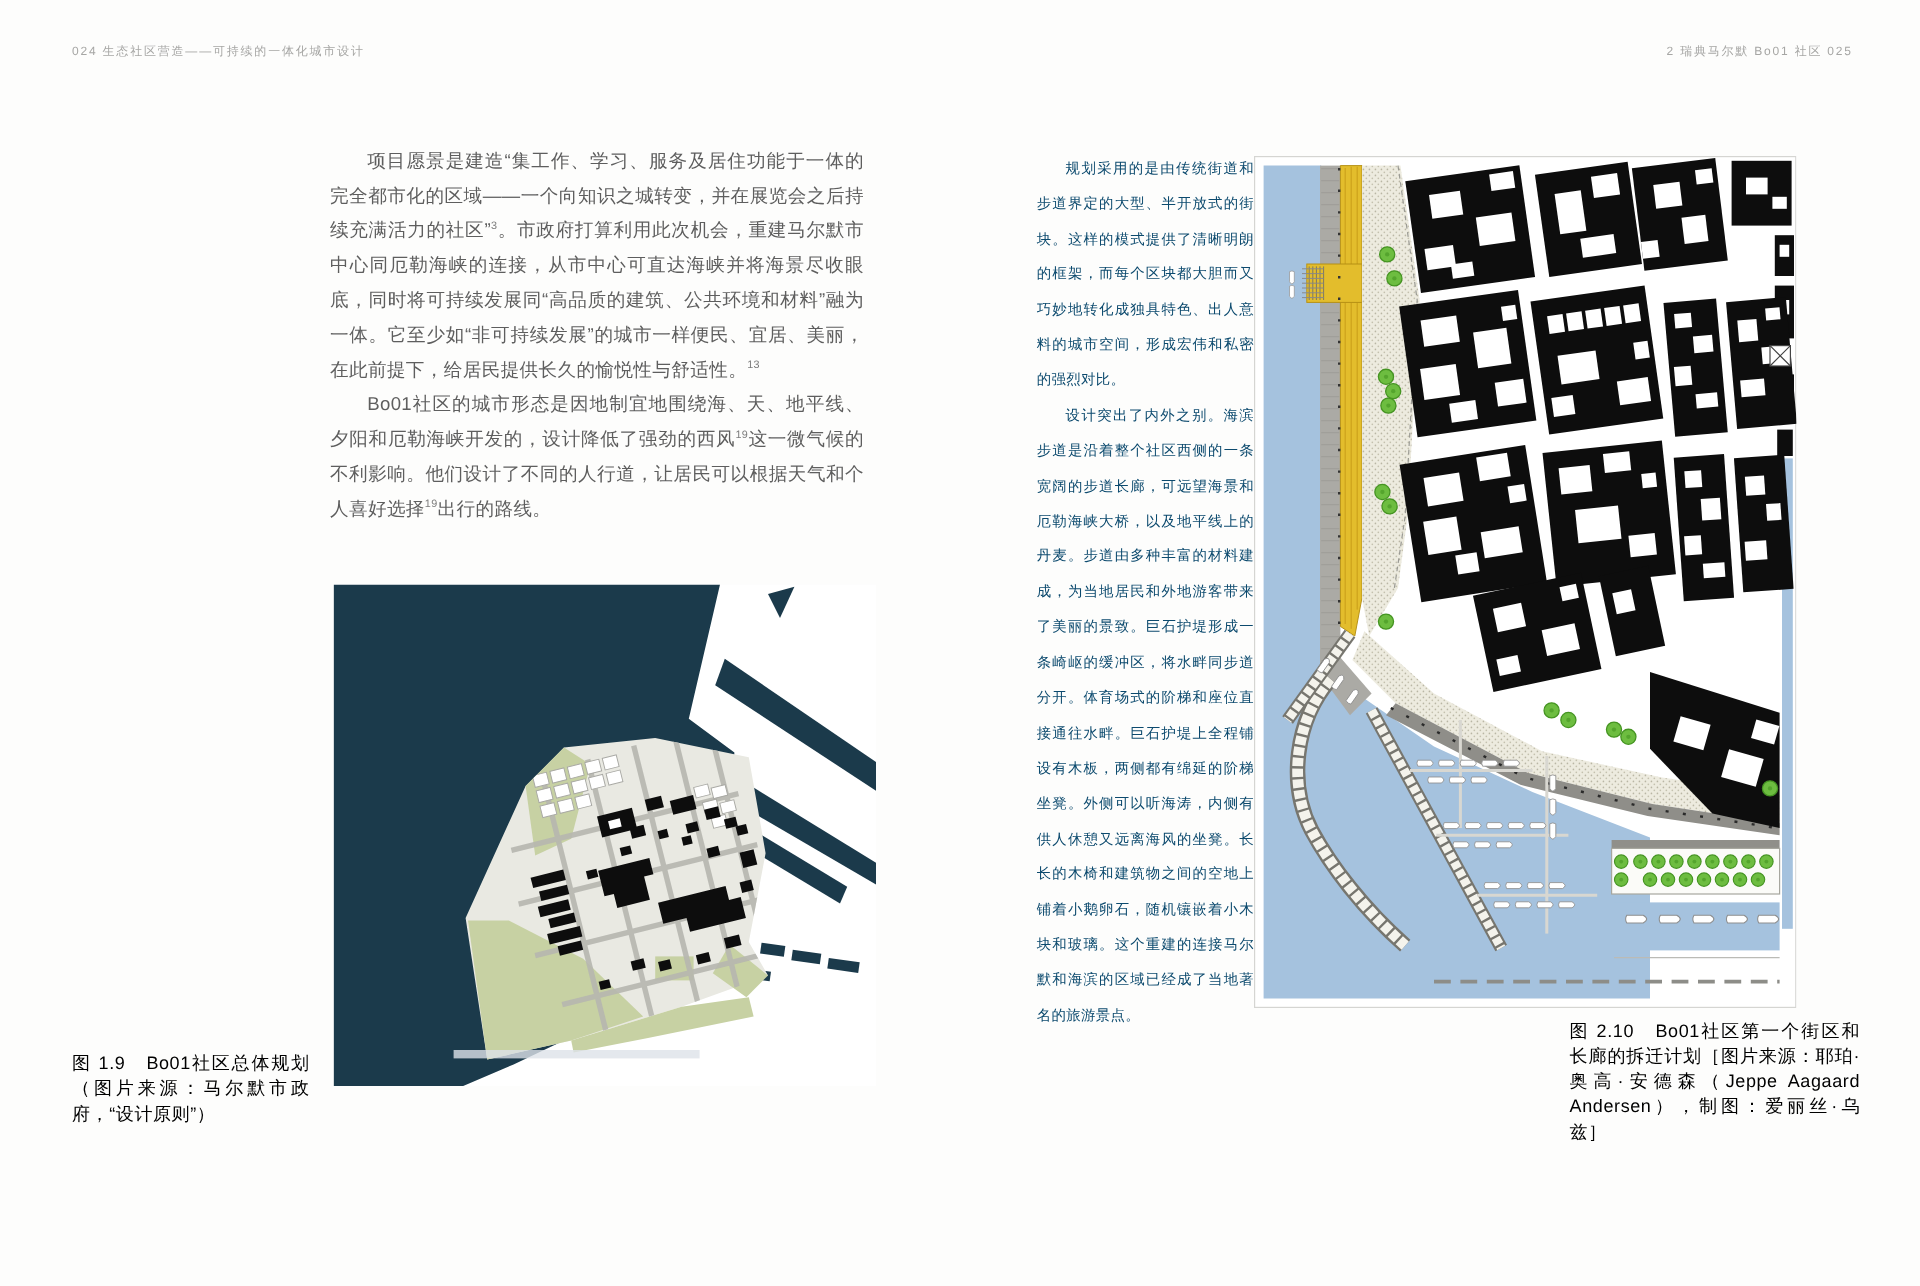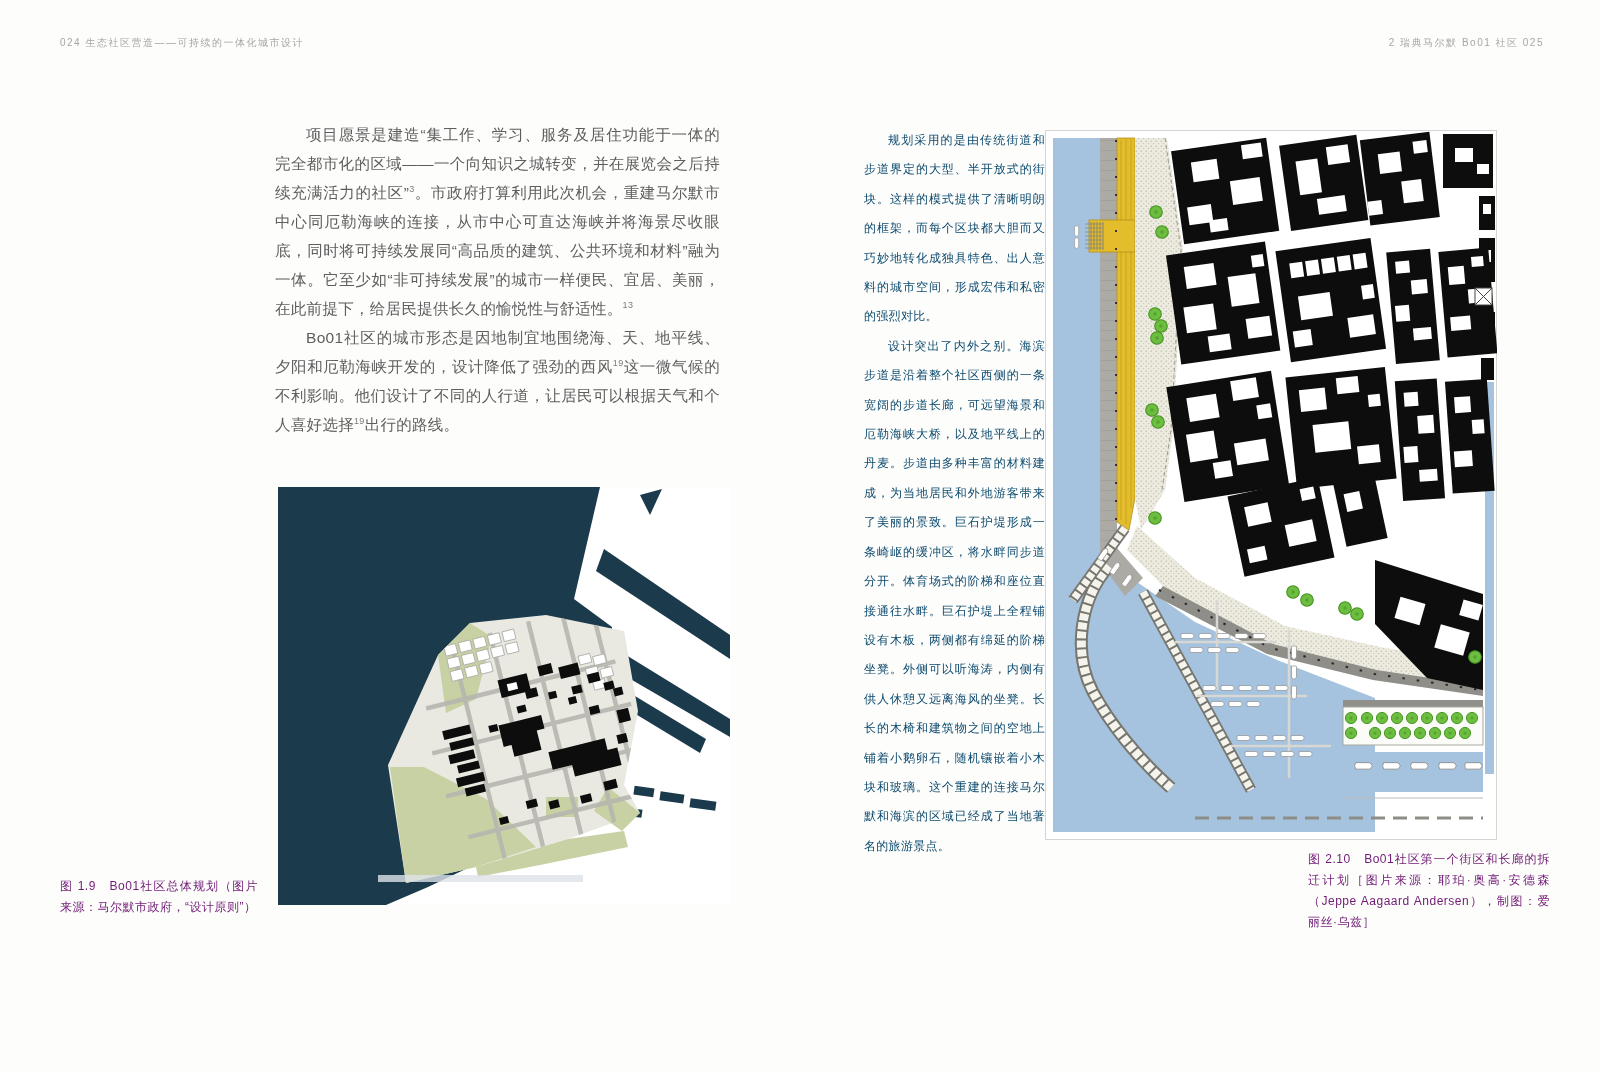--- a/index.html
+++ b/index.html
@@ -25,22 +25,22 @@
     left:275px; top:120px; width:445px;
     font-size:15.5px; line-height:29px; letter-spacing:.3px; color:#5e5e5e;
   }
   #right-text {
     left:864px; top:126px; width:181px;
     font-size:12px; line-height:29.4px; letter-spacing:.3px; color:#0c4a6e;
   }
   .textblock sup { font-size:9px; color:#7c7c7c; line-height:0; }
 
   .caption {
-    position:absolute; color:#701a75;
-    font-size:12px; line-height:21px; letter-spacing:.5px;
+    position:absolute; color:#000000;
+    font-size:15px; line-height:21px; letter-spacing:.5px;
     text-align:justify;
   }
   #cap-left  { left:60px;  top:876px; width:198px; }
   #cap-right { left:1308px; top:849px; width:242px; }
 
   .fig { position:absolute; }
   #fig29  { left:278px;  top:487px; width:452px; height:418px; }
   #fig210 { left:1045px; top:130px; width:452px; height:710px; }
   svg { display:block; }
 </style>

